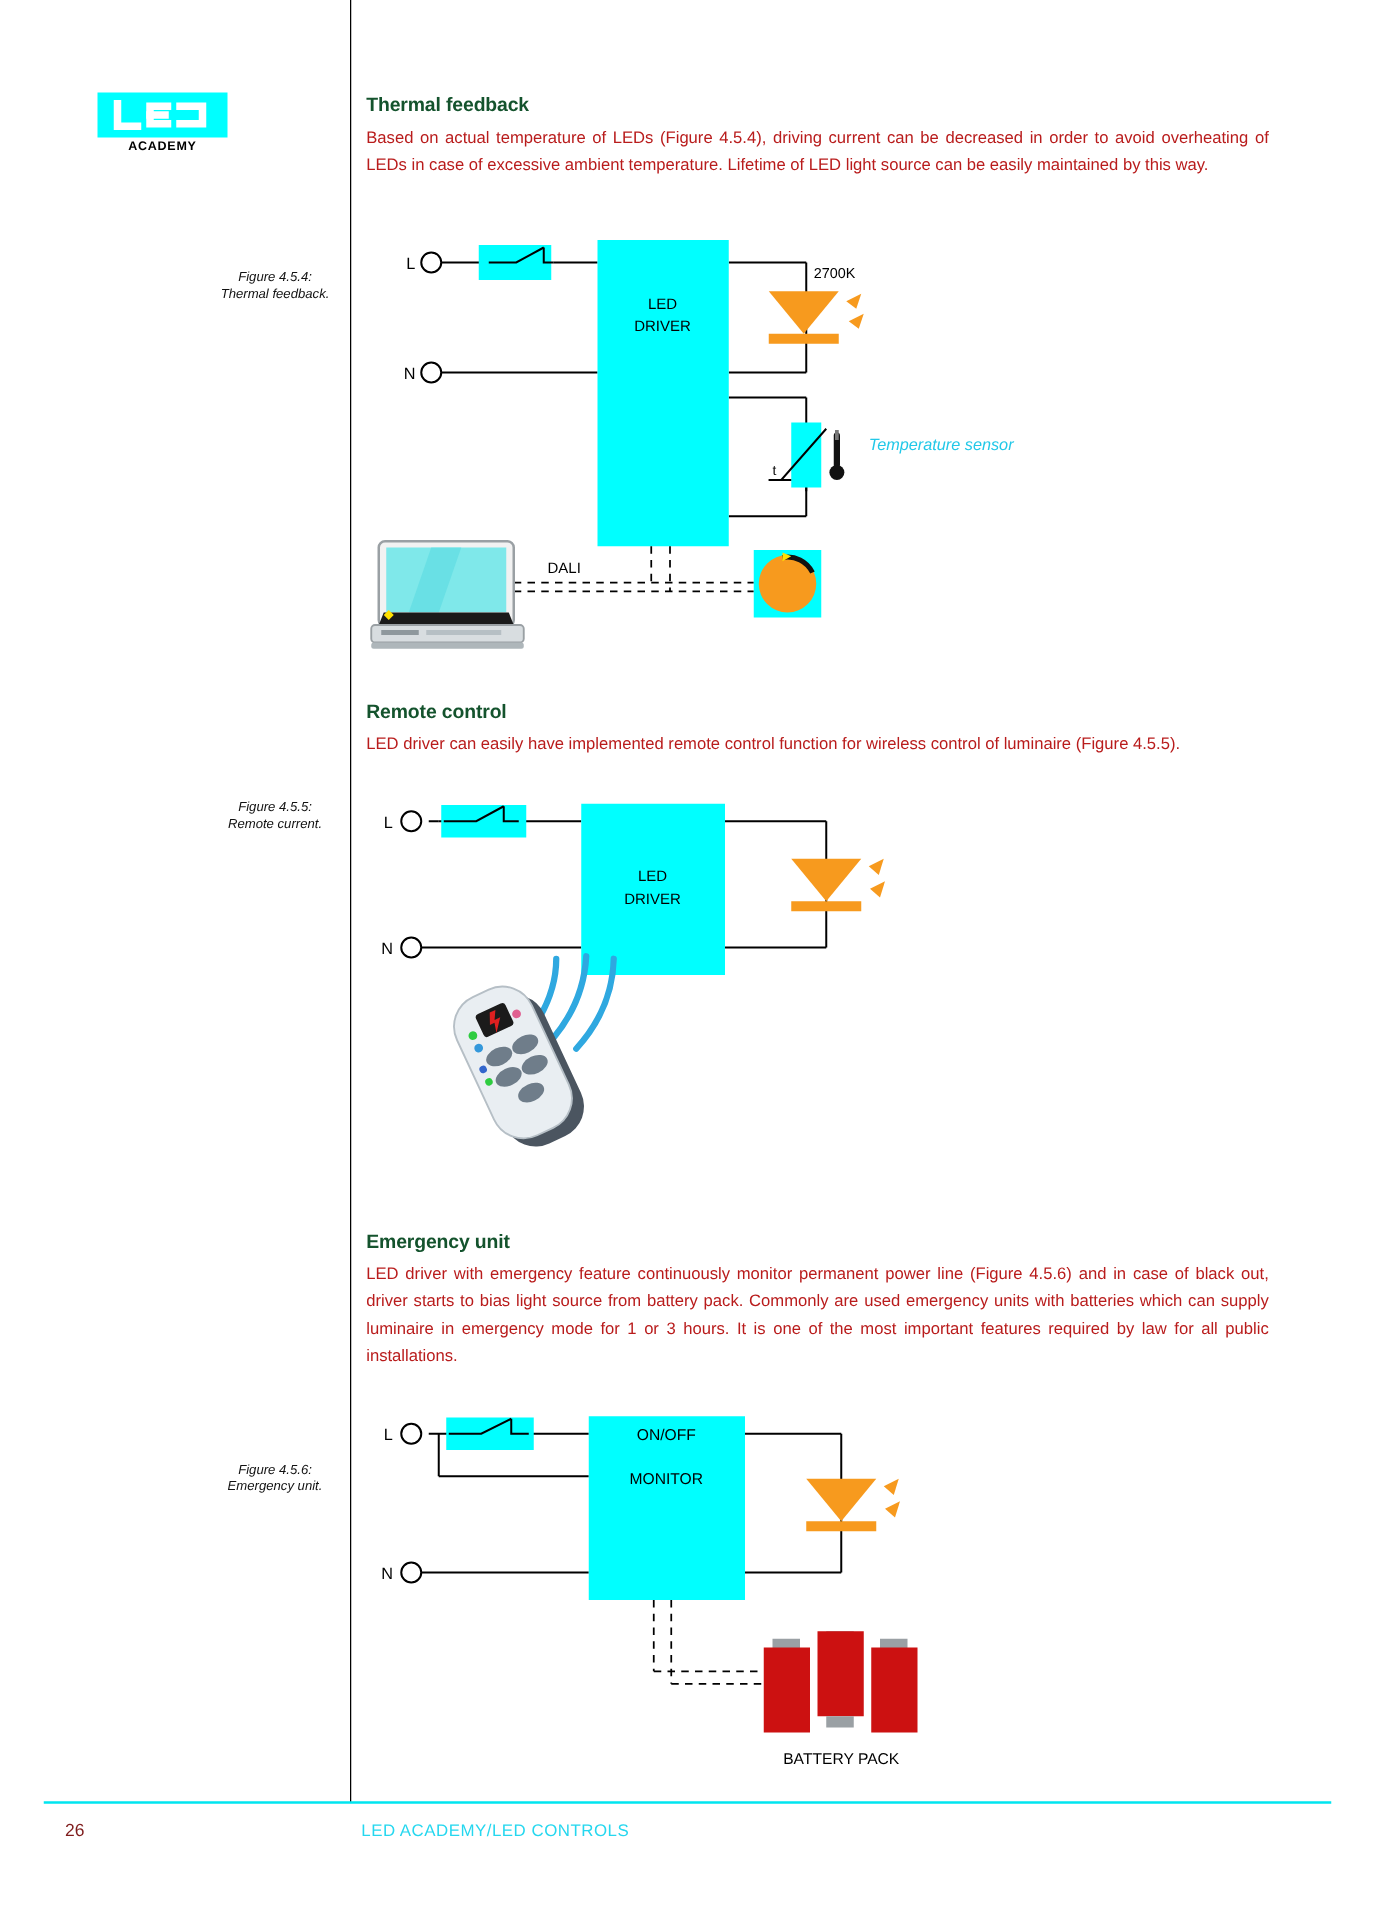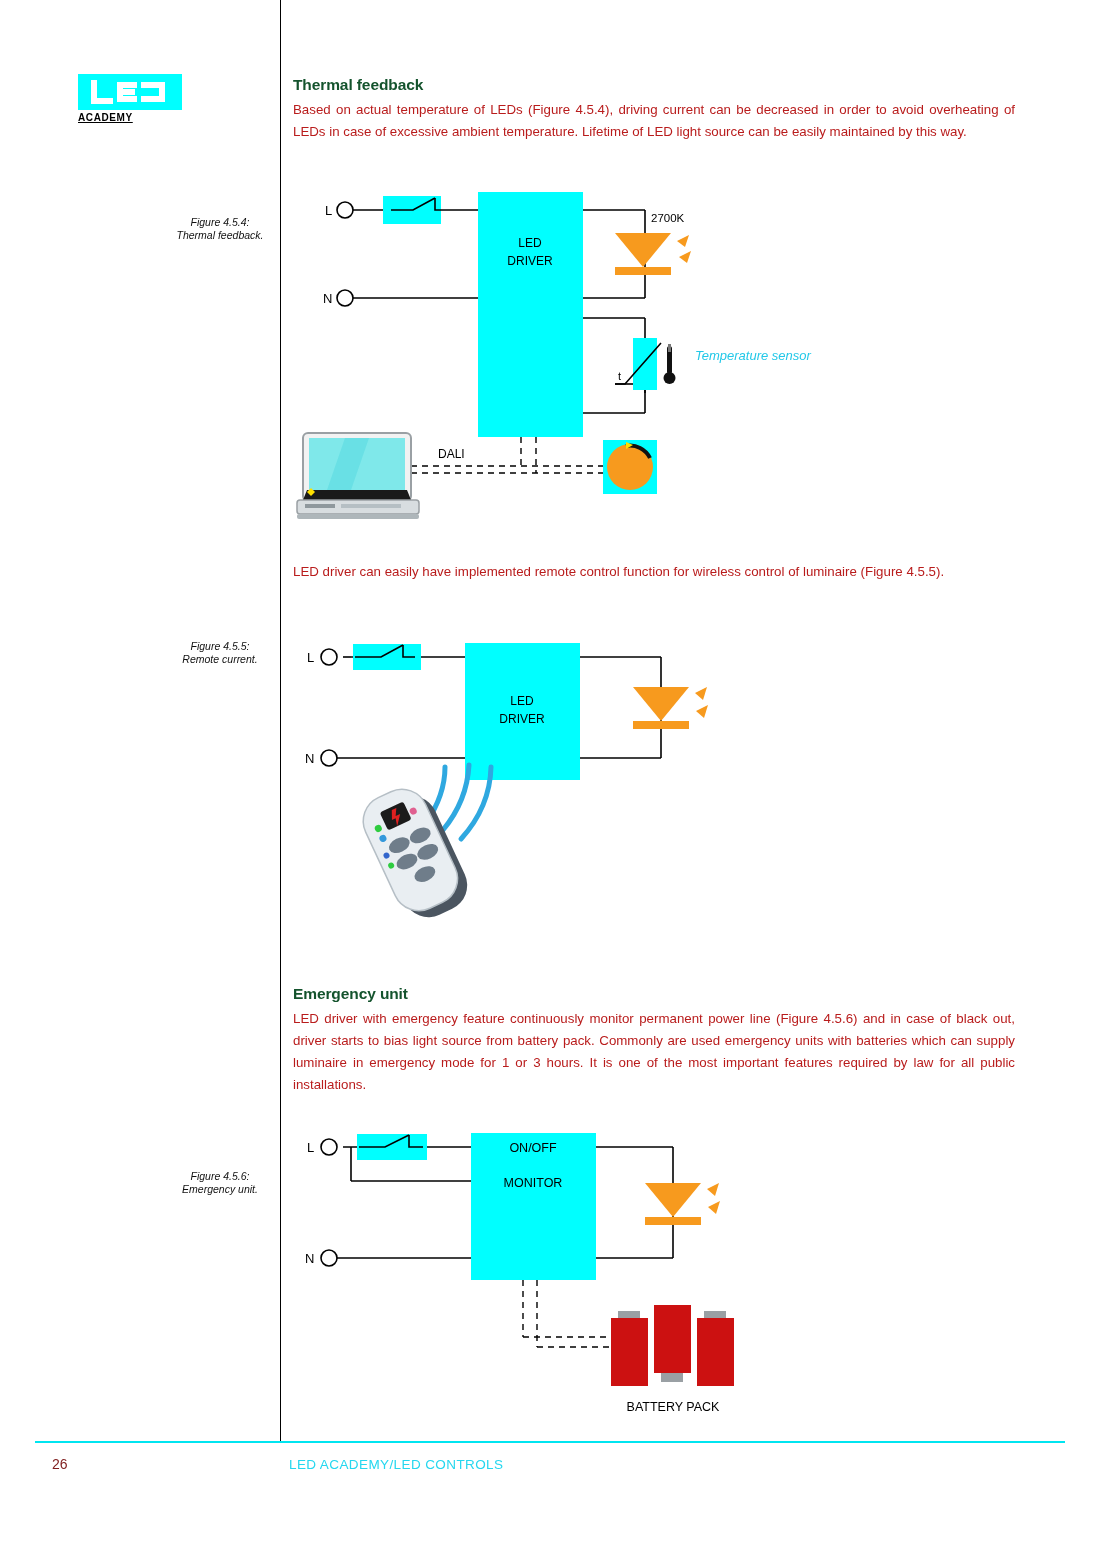--- a/index.html
+++ b/index.html
@@ -45,26 +45,25 @@
   }
   .logo-box {
     width: 104px;
     height: 36px;
     background: #00ffff;
     position: relative;
   }
   .logo-box svg { display:block; }
   .logo-sub {
     margin-top: 2px;
-    text-align: left;
+    text-align: center;
     font-size: 10px;
     font-weight: bold;
     letter-spacing: 0.6px;
     color: #000;
-    text-decoration: underline;
   }
 
   
   .col {
     position: absolute;
     left: 293px;
     width: 722px;
   }
   h2.sec {
     margin: 0 0 5px 0;
@@ -229,20 +228,21 @@
       <g>
         <rect x="310" y="262" width="54" height="54" fill="#00ffff"></rect>
         <circle cx="337" cy="289" r="23" fill="#f79a1e"></circle>
         <path d="M333 268 A22 22 0 0 1 357 280" stroke="#111" stroke-width="4" fill="none"></path>
         <polygon points="333,264 340,267 333,271" fill="#ffe000"></polygon>
       </g>
     </svg>
   </div>
 
   <div class="col" style="top:561px;">
+    <h2 class="sec">Remote control</h2>
     <p class="body">LED driver can easily have implemented remote control function for wireless control of luminaire (Figure 4.5.5).</p>
   </div>
 
   <div class="caption" style="top:640px;">
     <div>Figure 4.5.5:</div>
     <div>Remote current.</div>
   </div>
 
   <div class="figure" style="left:293px; top:625px;">
     <svg width="460" height="300" viewBox="0 0 460 300">

